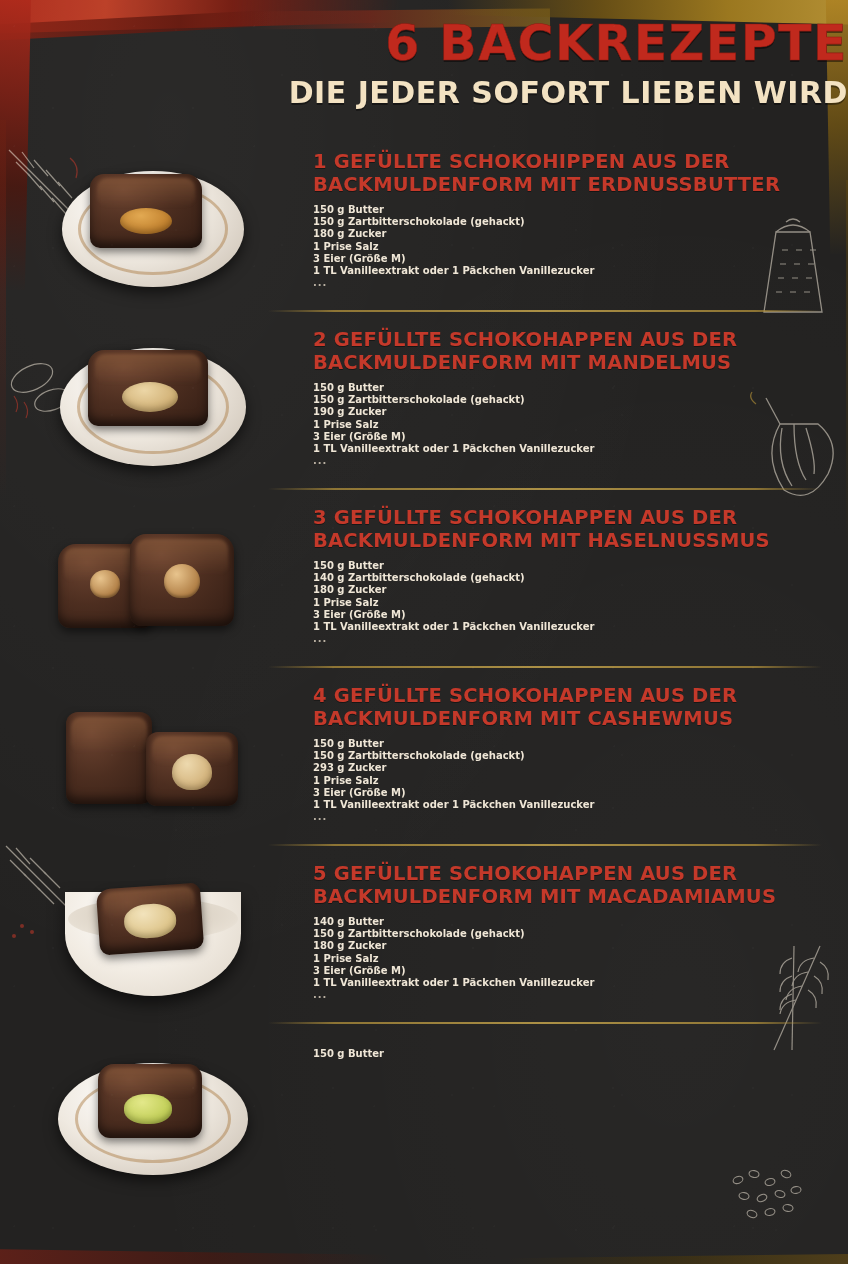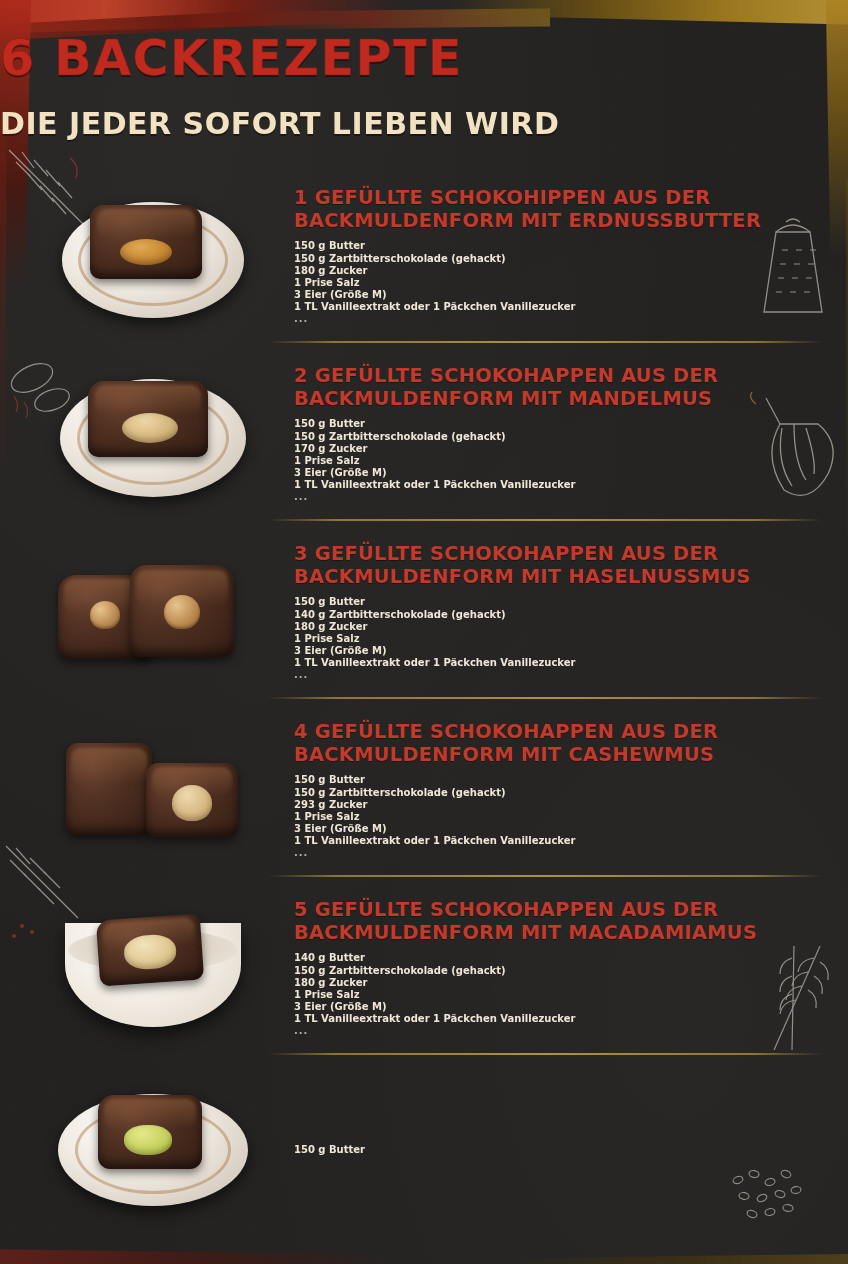--- a/index.html
+++ b/index.html
@@ -88,52 +88,53 @@
     opacity:.65;
   }
   .bs-bottom-right{
     bottom:-14px; right:-20px; width:360px; height:22px;
     background:linear-gradient(265deg,#6d5214 0%, #44340d 55%, rgba(40,30,12,0) 100%);
     transform:rotate(-.7deg);
     opacity:.6;
   }
 
   
-  header{ position:relative; padding-top:34px; text-align:left; }
+  header{ position:relative; padding-top:19px; text-align:right; }
   .title{
     font-family:"DejaVu Sans", sans-serif;
     font-weight:bold;
     font-size:49px;
     letter-spacing:1.5px;
     color:#c0291d;
     text-transform:uppercase;
     line-height:1;
     text-shadow:0 2px 0 rgba(0,0,0,.45);
     -webkit-text-stroke:0.6px #8d1b12;
   }
   .subtitle{
-    margin-top:26px;
+    margin-top:10px;
     font-family:"DejaVu Sans", sans-serif;
     font-weight:bold;
     font-size:30px;
     letter-spacing:.5px;
     color:#f3e2c2;
     text-transform:uppercase;
     line-height:1;
     text-shadow:0 2px 0 rgba(0,0,0,.4);
   }
 
   
   .recipes{ position:relative; margin-top:24px; }
   .recipe{
     position:relative;
     display:flex;
-    align-items:center;
+    align-items:flex-start;
     min-height:176px;
     padding:12px 30px 10px 28px;
+    gap:19px;
   }
   .recipe + .recipe::before{
     content:"";
     position:absolute;
     left:268px; right:26px; top:0;
     height:2px;
     background:linear-gradient(90deg, rgba(201,162,60,0) 0%, #b08f3a 12%, #d8b451 50%, #b08f3a 88%, rgba(201,162,60,0) 100%);
     opacity:.75;
   }
   .thumb-col{
@@ -378,21 +379,21 @@
             <div class="cake-top"></div>
             <div class="filling" style="left:34px; top:32px; width:56px; height:30px; background:radial-gradient(ellipse at 40% 28%, #ecd6a6, #cfae72 70%, #a88749 100%);"></div>
           </div>
         </div>
       </div>
       <div class="text-col">
         <div class="r-title">2 GEFÜLLTE SCHOKOHAPPEN AUS DER BACKMULDENFORM MIT MANDELMUS</div>
         <ul class="ing">
           <li>150 g Butter</li>
           <li>150 g Zartbitterschokolade (gehackt)</li>
-          <li>170 g Zucker</li>
+          <li>190 g Zucker</li>
           <li>1 Prise Salz</li>
           <li>3 Eier (Größe M)</li>
           <li>1 TL Vanilleextrakt oder 1 Päckchen Vanillezucker</li>
           <li class="ellipsis">...</li>
         </ul>
       </div>
     </div>
 
     <div class="recipe">
       <div class="thumb-col">

